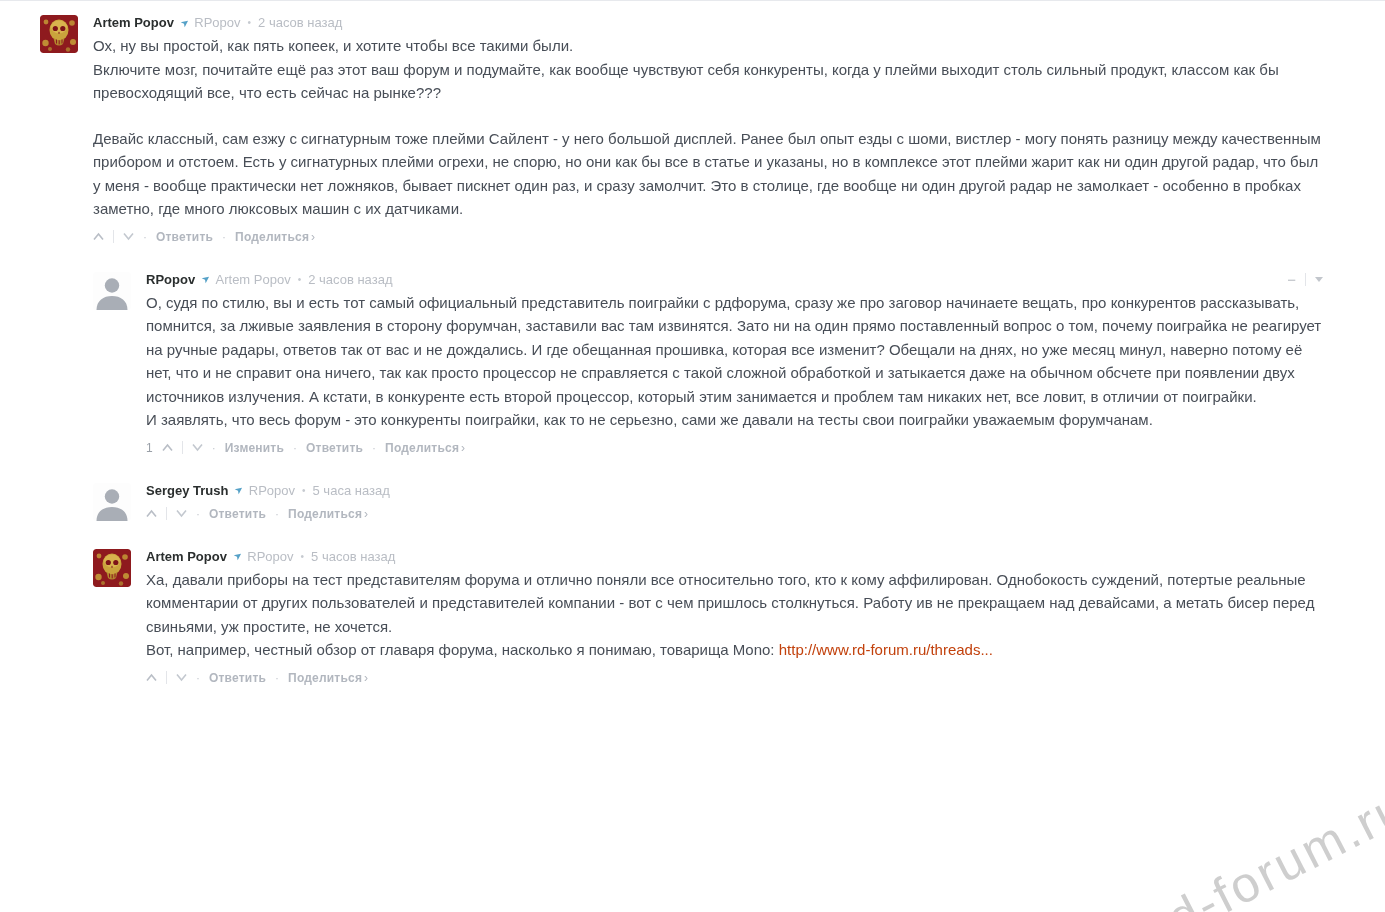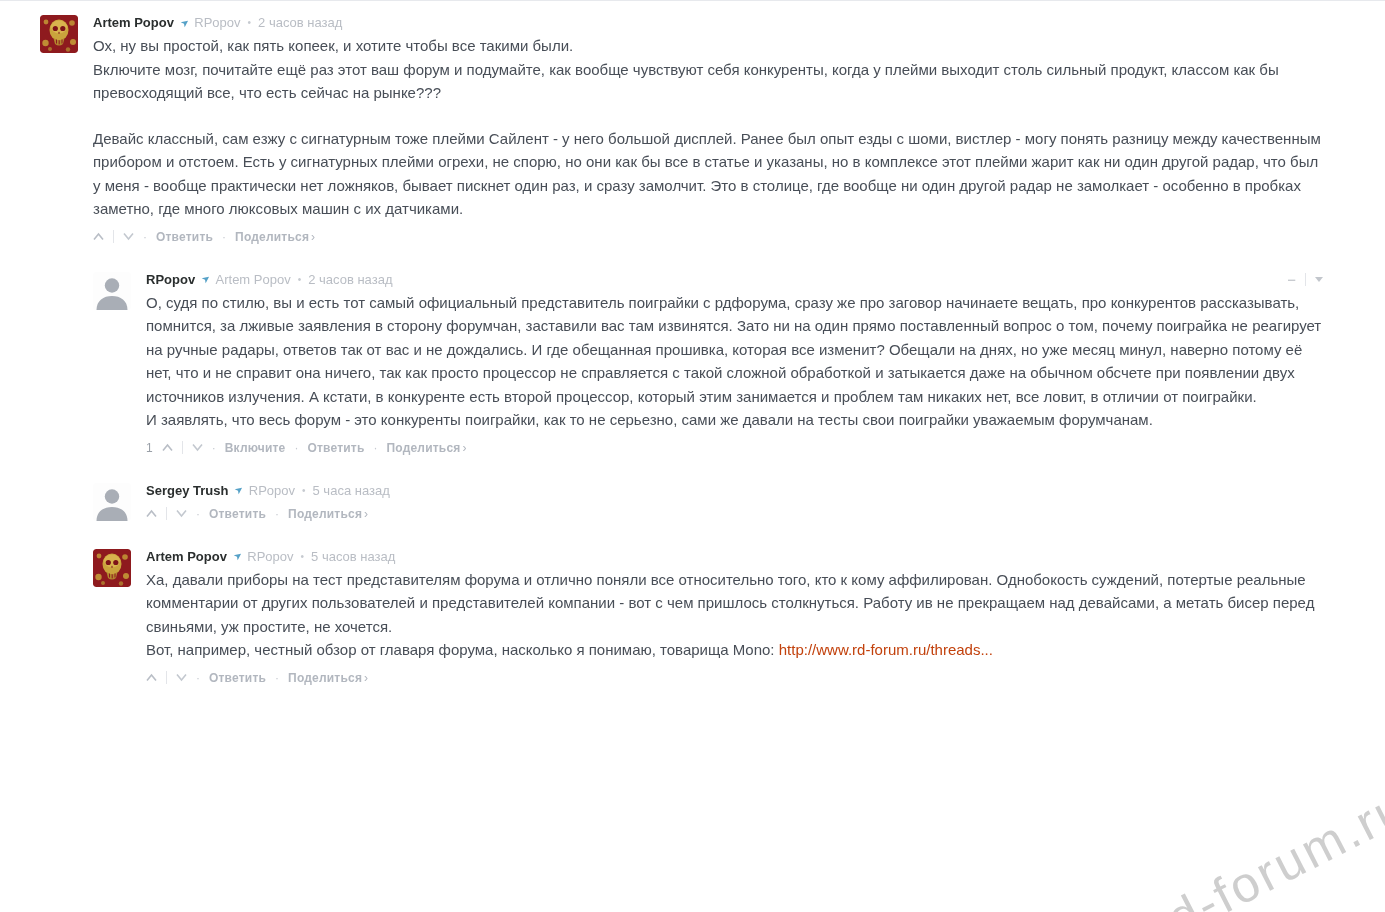--- a/index.html
+++ b/index.html
@@ -158,21 +158,21 @@
                 <polyline points="1,7.5 5.5,2 10,7.5" fill="none" stroke="#b9bec6" stroke-width="1.6"></polyline>
               </svg>
           </span>
           <span class="vote-sep"></span>
           <span class="vote-btn">
             <svg width="11" height="9" viewBox="0 0 11 9">
                 <polyline points="1,1.5 5.5,7 10,1.5" fill="none" stroke="#c3c8cf" stroke-width="1.6"></polyline>
               </svg>
           </span>
           <span class="action-dot">·</span>
-          <a class="action-link">Включите</a>
+          <a class="action-link">Изменить</a>
           <span class="action-dot">·</span>
           <a class="action-link">Ответить</a>
           <span class="action-dot">·</span>
           <a class="action-link"><span>Поделиться</span><span class="share-chev">›</span></a>
         </div>
       </div>
     </div>
 
     <div class="comment-row">
       <div class="avatar">

